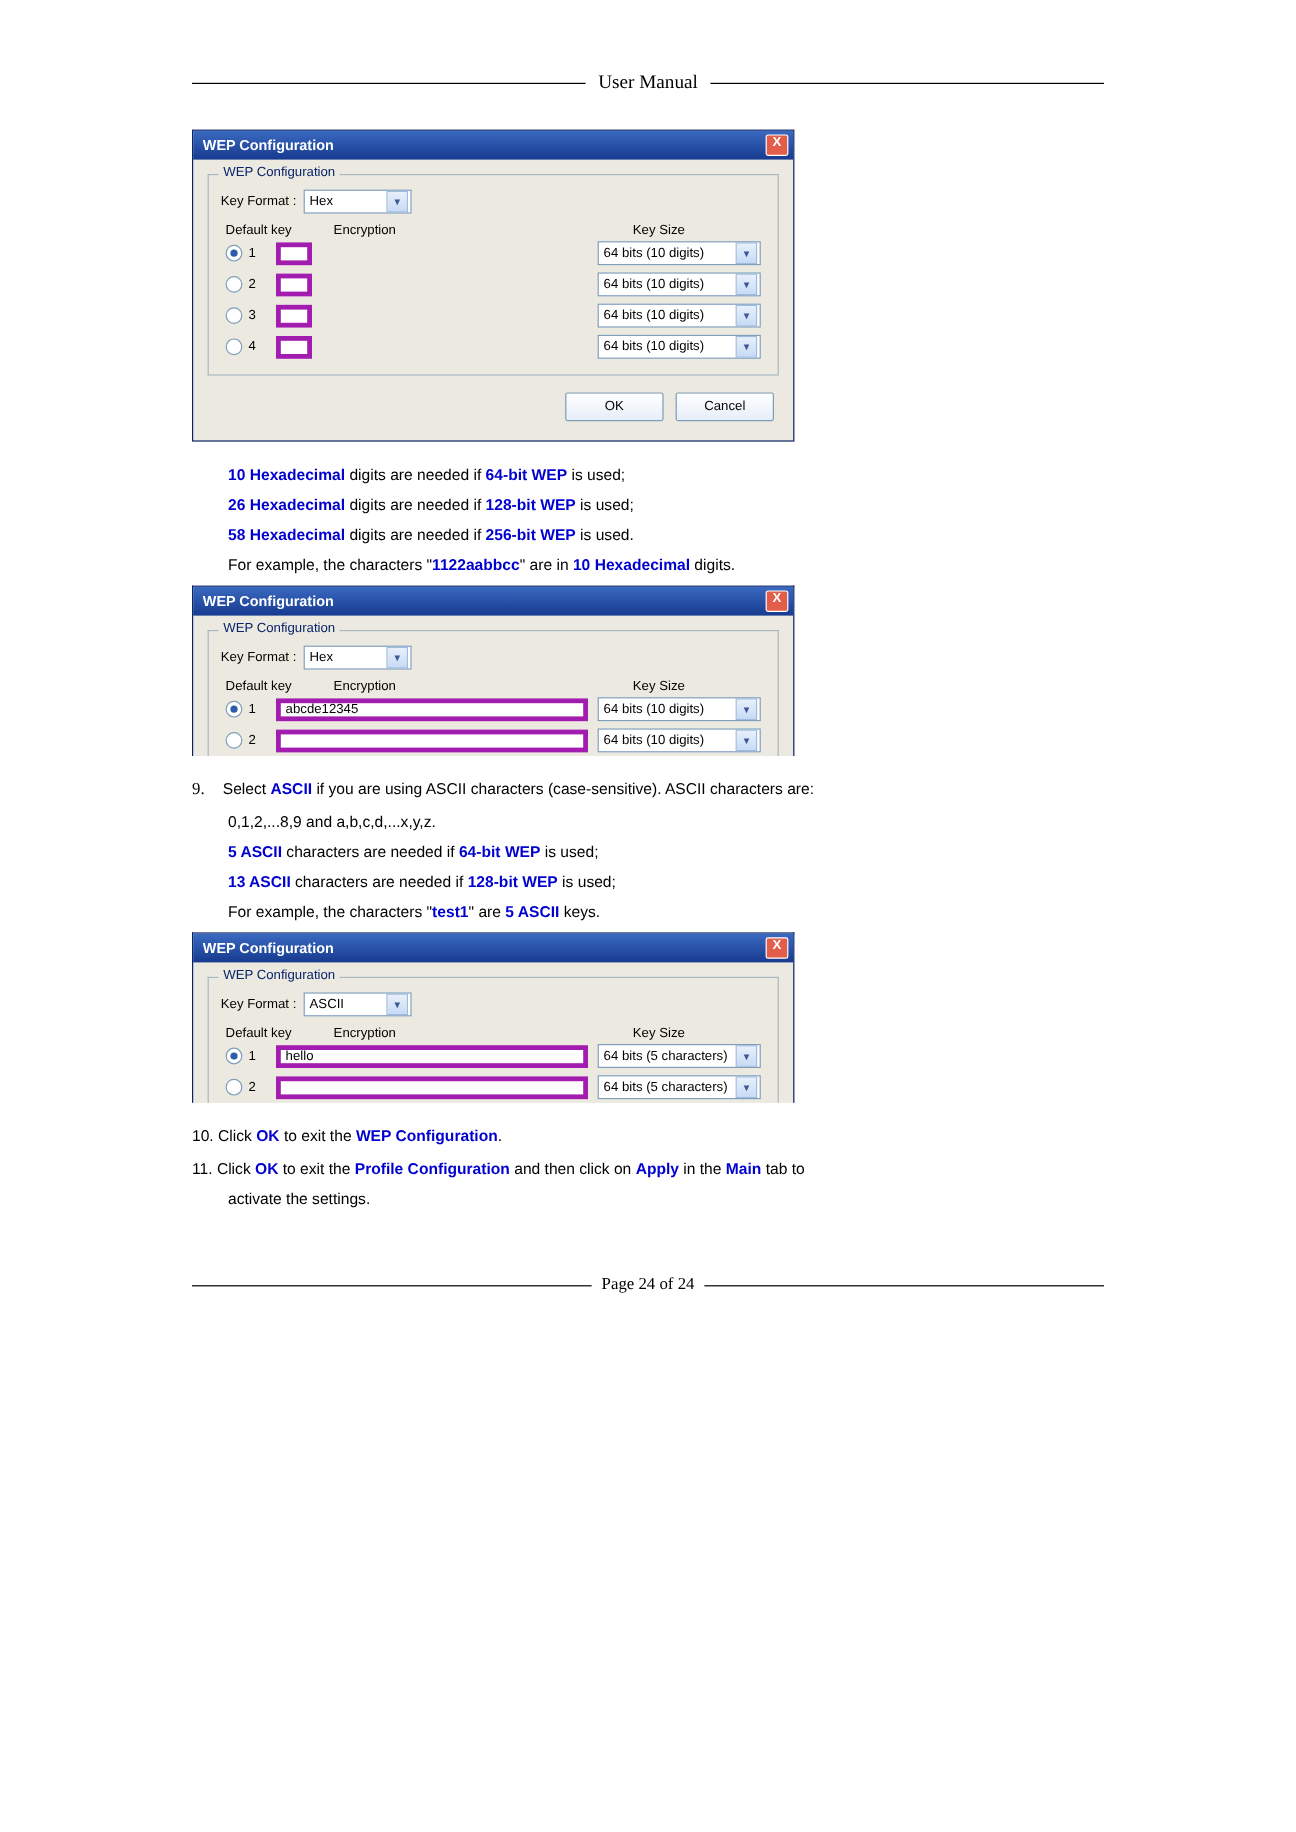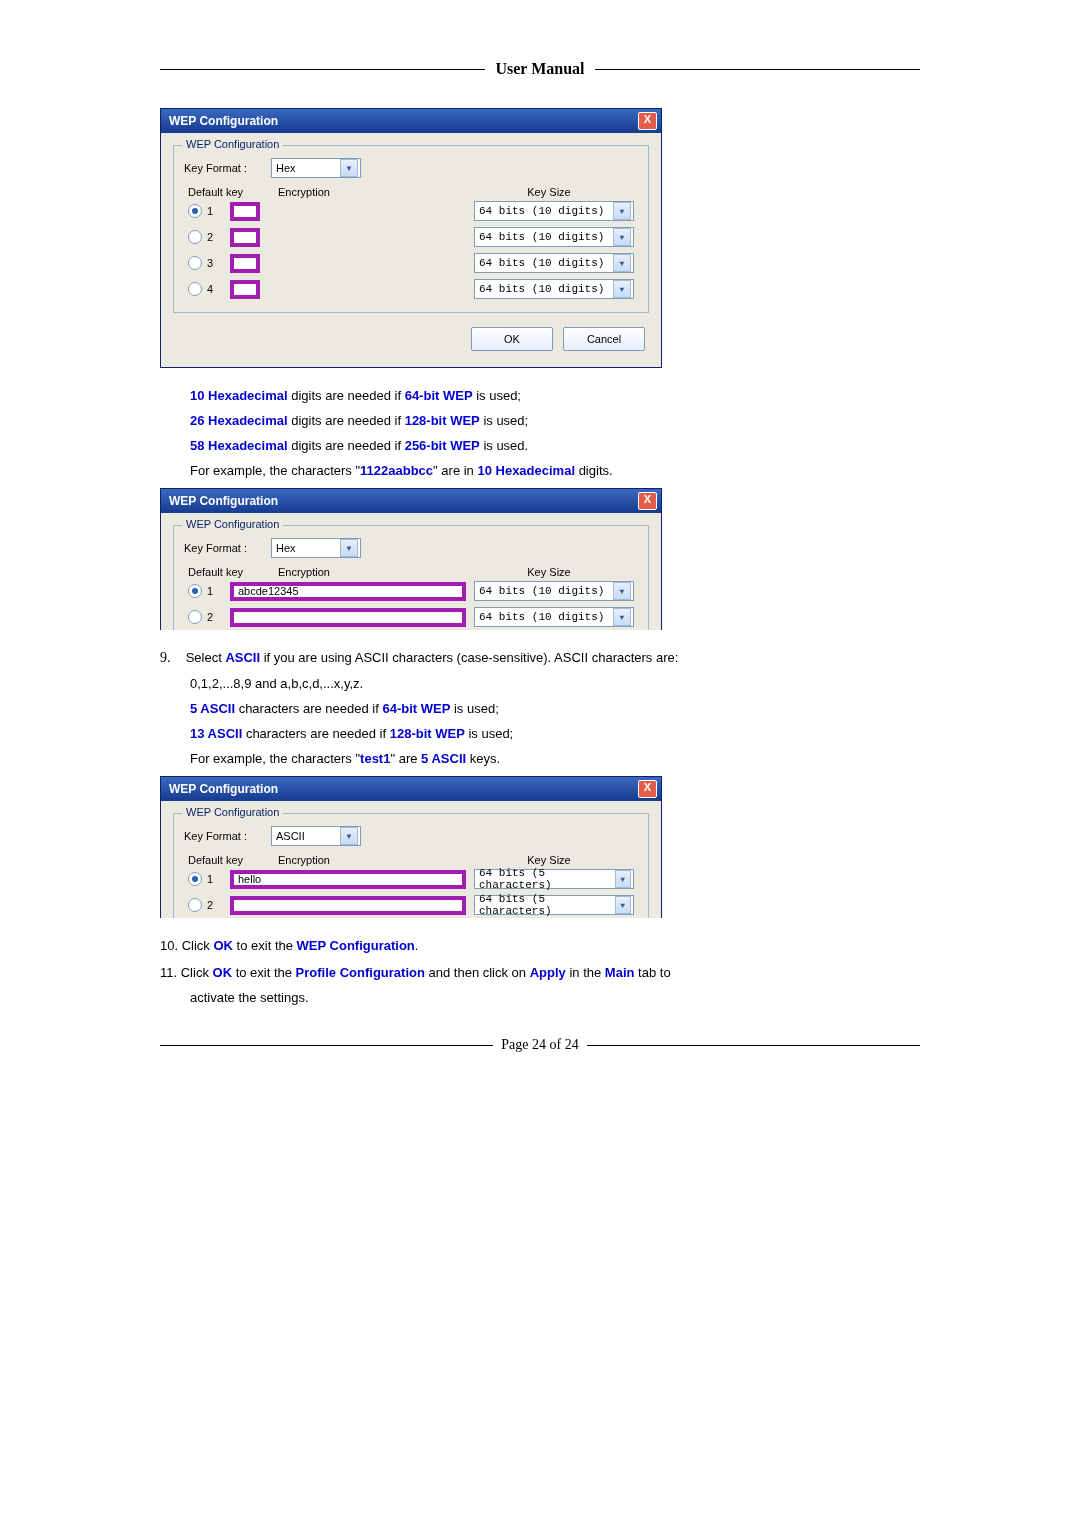--- a/index.html
+++ b/index.html
@@ -24,21 +24,20 @@
   .header-rule hr {
     flex: 1;
     border: none;
     border-top: 1px solid #000;
     margin: 0;
   }
   .header-rule .label {
     padding: 0 10px;
     font-family: "Times New Roman", serif;
     font-size: 16px;
-    font-weight: bold;
   }
   .step-line {
     font-size: 13px;
     margin: 8px 0 10px 0;
   }
   .bold { color: #0000d0; font-weight: bold; }
   .indent { margin-left: 30px; }
   .indent2 { margin-left: 30px; }
   .dialog {
     width: 500px;
@@ -84,21 +83,21 @@
     top: -8px;
     left: 8px;
     background: #eceae0;
     padding: 0 4px;
     color: #0a246a;
     font-size: 11px;
   }
   .kf-row {
     display: flex;
     align-items: center;
-    gap: 24px;
+    gap: 6px;
     margin: 4px 0 8px 0;
   }
   .combo {
     display: inline-flex;
     align-items: center;
     justify-content: space-between;
     border: 1px solid #7f9db9;
     background: #fff;
     height: 20px;
     padding: 0 2px 0 4px;
@@ -146,21 +145,21 @@
     height: 19px;
     border: 4px solid #a21caf;
     background: #fff;
     margin: 0 8px 0 8px;
     padding: 0 4px;
     font-size: 11px;
     display: flex;
     align-items: center;
     box-sizing: border-box;
   }
-  .size-combo { width: 160px; font-family: Liberation Mono, monospace; }
+  .size-combo { width: 136px; }
   .btn-row {
     display: flex;
     justify-content: flex-end;
     gap: 10px;
     padding: 14px 4px 4px 4px;
   }
   .winbtn {
     width: 80px;
     height: 22px;
     border: 1px solid #7f9db9;
@@ -172,21 +171,21 @@
     border-radius: 2px;
   }
   .enc-narrow {
     width: 30px;
     flex: none;
   }
   .listnum { display: inline-block; width: 22px; font-family: "Times New Roman", serif; font-size: 14px;}
   .footer-rule {
     display: flex;
     align-items: center;
-    margin-top: 32px;
+    margin-top: 57px;
   }
   .footer-rule hr {
     flex: 1;
     border: none;
     border-top: 1px solid #000;
     margin: 0;
   }
   .footer-rule .label {
     padding: 0 8px;
     font-family: "Times New Roman", serif;

